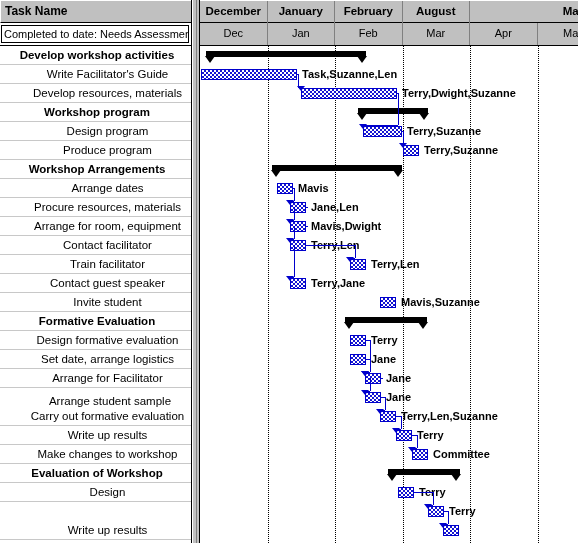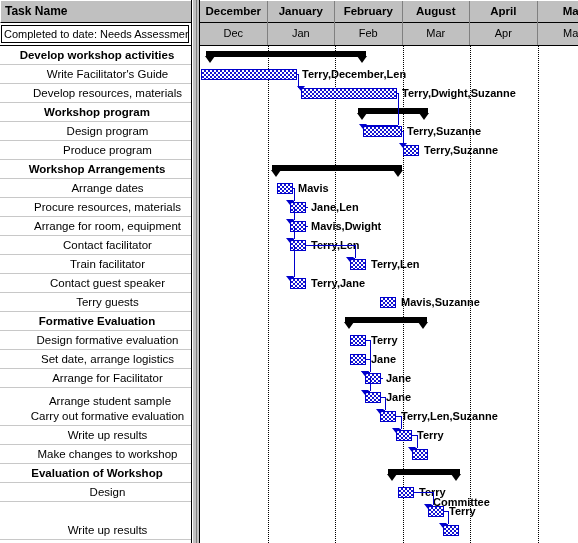--- a/index.html
+++ b/index.html
@@ -222,21 +222,21 @@
         <div class="trow child" style="top: 236px;">
           <span class="tlabel">Contact facilitator</span>
         </div>
         <div class="trow child" style="top: 255px;">
           <span class="tlabel">Train facilitator</span>
         </div>
         <div class="trow child" style="top: 274px;">
           <span class="tlabel">Contact guest speaker</span>
         </div>
         <div class="trow child" style="top: 293px;">
-          <span class="tlabel">Terry guests</span>
+          <span class="tlabel">Invite student</span>
         </div>
         <div class="trow summary" style="top: 312px;">
           <span class="tlabel">Formative Evaluation</span>
         </div>
         <div class="trow child" style="top: 331px;">
           <span class="tlabel">Design formative evaluation</span>
         </div>
         <div class="trow child" style="top: 350px;">
           <span class="tlabel">Set date, arrange logistics</span>
         </div>
@@ -273,21 +273,20 @@
   <div id="splitter">
     <div class="sline"></div>
   </div>
 
   <div id="gantt">
     <div id="gantt-header">
         <div class="mon-cell" style="left: 0px; width: 67.5px;">December</div>
         <div class="mon-cell" style="left: 67.5px; width: 67.5px;">January</div>
         <div class="mon-cell" style="left: 135px; width: 67.5px;">February</div>
         <div class="mon-cell" style="left: 202.5px; width: 67.5px;">August</div>
-        <div class="mon-cell" style="left: 270px; width: 67.5px;">April</div>
         <div class="mon-cell" style="left: 337.5px; width: 67.5px;">Ma</div>
       </div>
     <div id="gantt-header2">
         <div class="mon-cell2" style="left: 0px; width: 67.5px;">Dec</div>
         <div class="mon-cell2" style="left: 135px; width: 67.5px;">Feb</div>
         <div class="mon-cell2" style="left: 67.5px; width: 67.5px;">Jan</div>
         <div class="mon-cell2" style="left: 202.5px; width: 67.5px;">Mar</div>
         <div class="mon-cell2" style="left: 270px; width: 67.5px;">Apr</div>
         <div class="mon-cell2" style="left: 337.5px; width: 67.5px;">Ma</div>
       </div>
@@ -299,21 +298,21 @@
         <div class="gridline" style="left: 337.5px;"></div>
       </div>
     <div id="bars">
         <div class="grow" style="top: 46px;">
           <div class="sumbar" style="left: 6px; width: 160px;"></div>
           <div class="sumcap" style="left: 5px;"></div>
           <div class="sumcap" style="left: 157px;"></div>
         </div>
         <div class="grow" style="top: 65px;">
           <div class="bar" style="left: 1px; width: 96px;"></div>
-          <div class="blabel" style="left: 102px;">Terry,December,Len</div>
+          <div class="blabel" style="left: 102px;">Task,Suzanne,Len</div>
         </div>
         <div class="grow" style="top: 84px;">
           <div class="bar" style="left: 101px; width: 96px;"></div>
           <div class="blabel" style="left: 202px;">Terry,Dwight,Suzanne</div>
         </div>
         <div class="grow" style="top: 103px;">
           <div class="sumbar" style="left: 158px; width: 70px;"></div>
           <div class="sumcap" style="left: 157px;"></div>
           <div class="sumcap" style="left: 219px;"></div>
         </div>
@@ -382,21 +381,21 @@
         <div class="grow" style="top: 407px;">
           <div class="bar" style="left: 180px; width: 16px;"></div>
           <div class="blabel" style="left: 201px;">Terry,Len,Suzanne</div>
         </div>
         <div class="grow" style="top: 426px;">
           <div class="bar" style="left: 196px; width: 16px;"></div>
           <div class="blabel" style="left: 217px;">Terry</div>
         </div>
         <div class="grow" style="top: 445px;">
           <div class="bar" style="left: 212px; width: 16px;"></div>
-          <div class="blabel" style="left: 233px; margin-top: 48px;">Committee</div>
+          <div class="blabel" style="left: 233px;">Committee</div>
         </div>
         <div class="grow" style="top: 464px;">
           <div class="sumbar" style="left: 188px; width: 72px;"></div>
           <div class="sumcap" style="left: 187px;"></div>
           <div class="sumcap" style="left: 251px;"></div>
         </div>
         <div class="grow" style="top: 483px;">
           <div class="bar" style="left: 198px; width: 16px;"></div>
           <div class="blabel" style="left: 219px;">Terry</div>
         </div>

